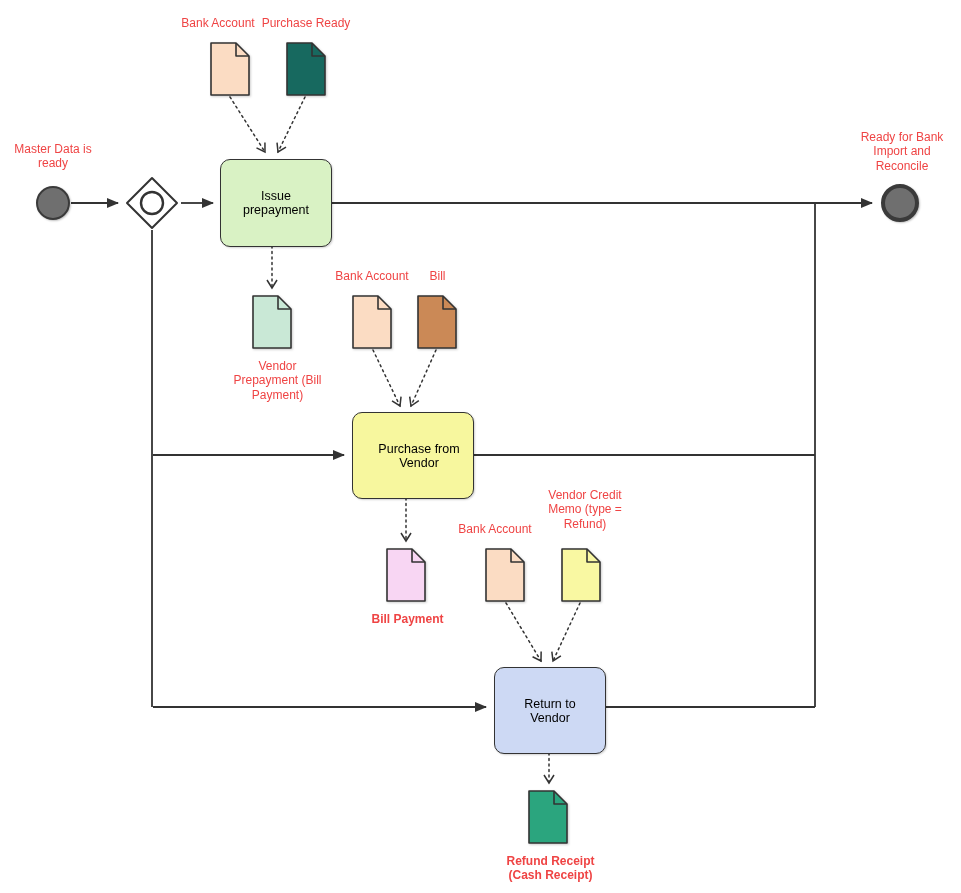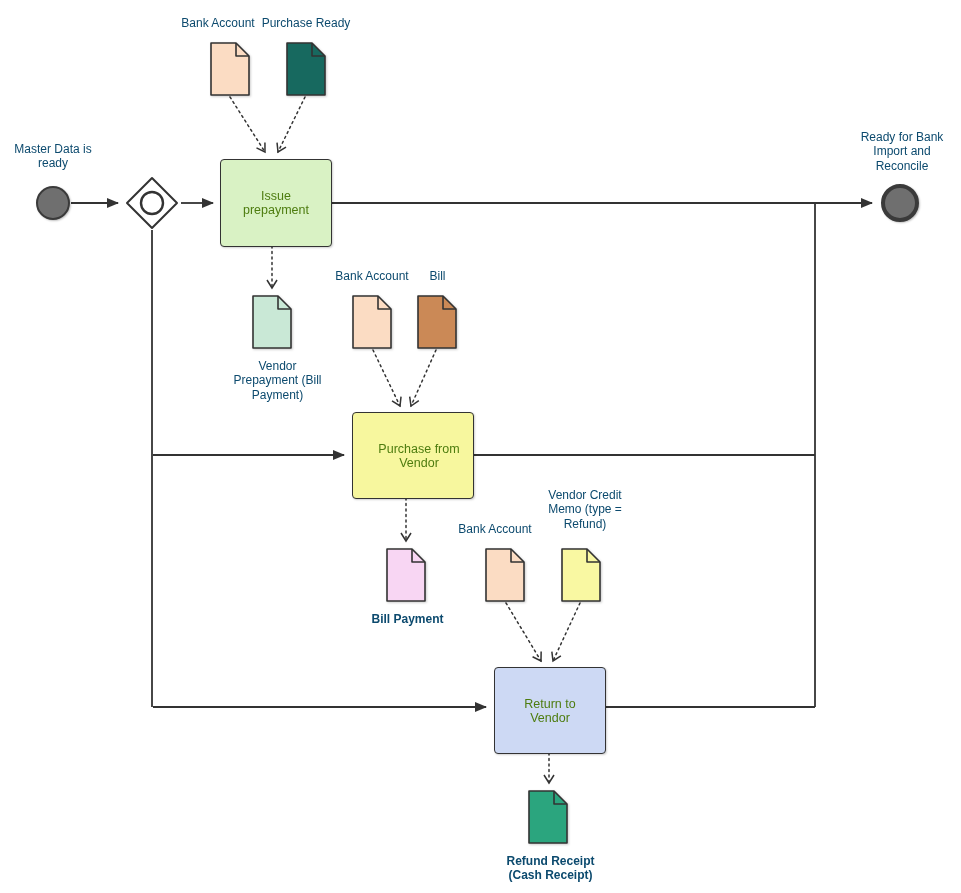--- a/index.html
+++ b/index.html
@@ -2,26 +2,26 @@
 <html><head>
 <meta charset="utf-8">
 <style>
   html,body{margin:0;padding:0;background:#ffffff;}
   .canvas{
     position:relative;width:961px;height:893px;background:#ffffff;
     font-family:"Liberation Sans",sans-serif;color:#111;overflow:hidden;
   }
   .layer{position:absolute;left:0;top:0;}
   .label{
-    position:absolute;font-size:12px;line-height:1.2;text-align:center;color:#0c4a6e;
+    position:absolute;font-size:12px;line-height:1.2;text-align:center;color:#ef4444;
   }
   .task{
-    position:absolute;border:1.6px solid #333;border-radius:4px;
+    position:absolute;border:1.6px solid #333;border-radius:10px;
     display:flex;align-items:center;justify-content:center;text-align:center;
-    font-size:12.5px;color:#4d7c0f;box-shadow:1px 1px 2px rgba(0,0,0,0.18);
+    font-size:12.5px;color:#000000;box-shadow:1px 1px 2px rgba(0,0,0,0.18);
   }
   .task span{display:block;width:86px;}
   .event{position:absolute;border-radius:50%;background:#6f6f6f;box-sizing:border-box;box-shadow:1px 1px 2px rgba(0,0,0,0.25);}
   .event.start{width:34px;height:34px;border:2px solid #3a3a3a;}
   .event.end{width:38px;height:38px;border:4px solid #3a3a3a;}
   .doc{position:absolute;width:40px;height:54px;filter:drop-shadow(1px 1px 1px rgba(0,0,0,0.2));}
   .gateway{position:absolute;}
 </style>
 </head>
 <body>

